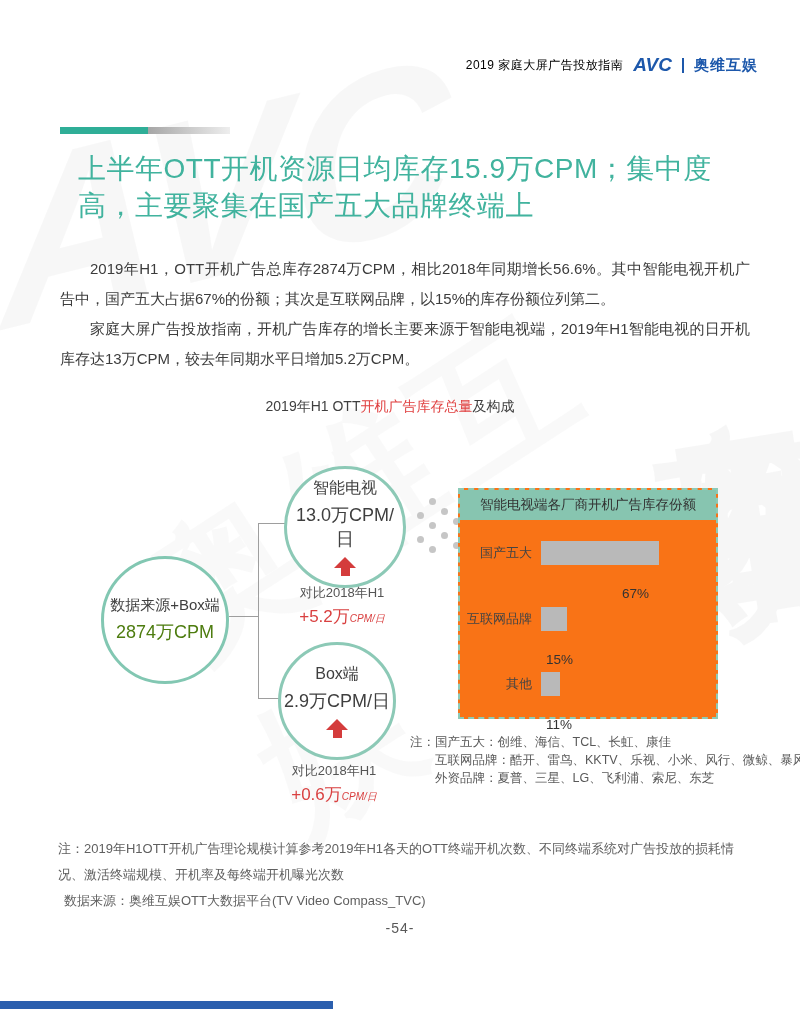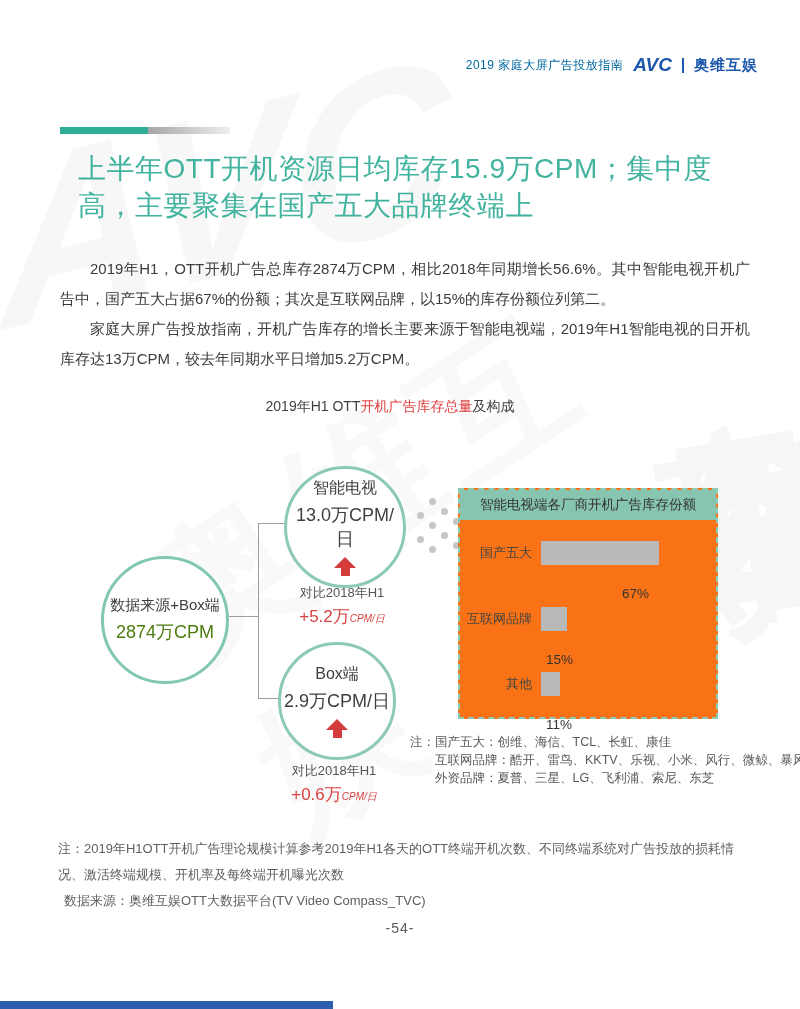--- a/index.html
+++ b/index.html
@@ -8,21 +8,21 @@
   .page > div, .page > header, .page > h1{position:absolute;}
 
   
   .wm{position:absolute;pointer-events:none;user-select:none;font-weight:900;color:#9a9a9a;}
   .wm-avc{left:-10px;top:60px;font-size:230px;font-style:italic;opacity:.07;transform:rotate(-14deg) skewX(-10deg);}
   .wm-cn-right{right:-40px;top:280px;writing-mode:vertical-rl;font-size:178px;letter-spacing:18px;opacity:.08;transform:rotate(-9deg);}
   .wm-cn-mid{left:170px;top:330px;font-size:150px;letter-spacing:10px;opacity:.05;transform:rotate(-33deg);}
 
   
   .top-header{top:54px;right:42px;display:flex;align-items:center;gap:10px;}
-  .doc-title{font-size:12px;color:#0369a1;letter-spacing:.5px;}
+  .doc-title{font-size:12px;color:#000000;letter-spacing:.5px;}
   .avc-logo{font-size:19px;font-weight:900;font-style:italic;color:#1d58ab;letter-spacing:0;}
   .logo-divider{width:2px;height:15px;background:#1d58ab;}
   .brand-name{font-size:15px;font-weight:700;color:#1d58ab;letter-spacing:1px;}
 
   
   .accent-bar{left:60px;top:127px;width:170px;height:7px;display:flex;}
   .accent-teal{width:88px;height:100%;background:#2fae97;}
   .accent-gray{width:82px;height:100%;background:linear-gradient(to right,#a6a6a6,#eee);}
 
   

